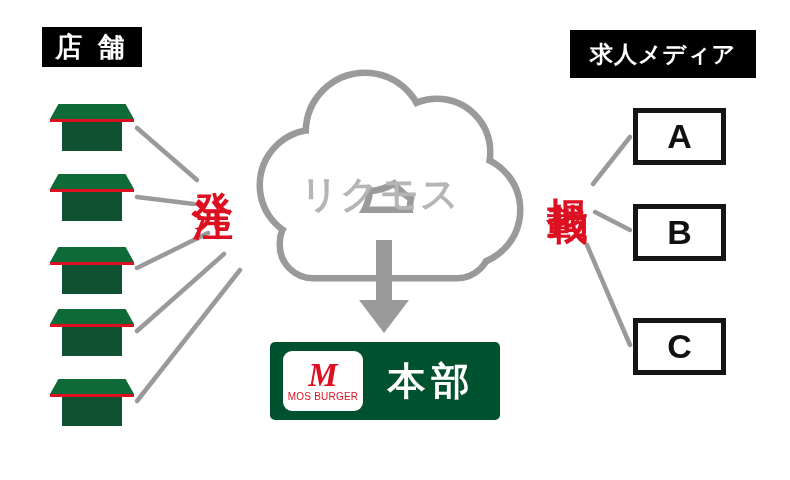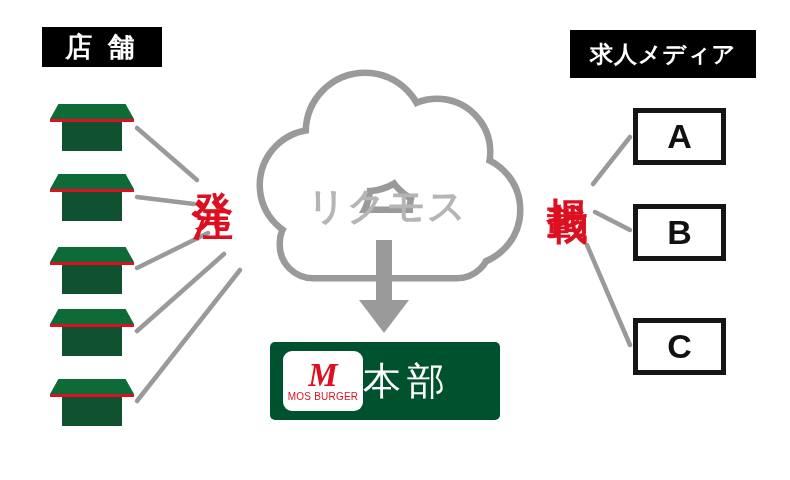--- a/index.html
+++ b/index.html
@@ -10,43 +10,43 @@
     overflow:hidden;
   }
   .canvas { position:relative; width:790px; height:480px; background:#fff; }
   .layer { position:absolute; inset:0; width:790px; height:480px; }
 
   
   .black-label {
     position:absolute; background:#000; color:#fff; font-weight:bold;
     display:flex; align-items:center; justify-content:center;
   }
-  #stores-label { left:42px; top:27px; width:120px; height:40px; font-size:27px; letter-spacing:4px; }
+  #stores-label { left:42px; top:27px; width:100px; height:40px; font-size:27px; letter-spacing:4px; }
   #media-label  { left:570px; top:30px; width:186px; height:48px; font-size:23px; letter-spacing:1px; }
 
   
   .store { position:absolute; left:50px; width:84px; height:48px; }
   .store .roof  { width:84px; height:15px; background:var(--store-green,#0e6b38);
                   clip-path:polygon(10% 0, 90% 0, 100% 100%, 0 100%); }
   .store .ridge { width:84px; height:3px; background:var(--accent-red,#dc1021); }
   .store .bodyp { width:60px; height:29px; background:var(--store-body-green,#0f5130); margin:0 auto; }
 
   
   .vtext {
     position:absolute; color:var(--accent-red,#dc1021); font-weight:bold;
     font-size:41px; writing-mode:vertical-rl; text-orientation:upright;
     line-height:1.05; letter-spacing:5px;
   }
   #order-label   { left:191px; top:159px; }
   #publish-label { left:546px; top:165px; }
 
   
   #cloud-label {
-    position:absolute; left:290px; top:169px; width:194px; text-align:center;
-    font-size:38px; font-weight:bold; color:var(--cloud-text-gray,#b5b5b5); letter-spacing:1px;margin-top:12px;
+    position:absolute; left:283px; top:169px; width:194px; text-align:center;
+    font-size:38px; font-weight:bold; color:var(--cloud-text-gray,#b5b5b5); letter-spacing:1px;
   }
 
   
   .media-box {
     position:absolute; left:633px; width:93px; height:57px; background:#fff;
     border:5px solid #151515; color:#111;
     display:flex; align-items:center; justify-content:center;
     font-size:34px; font-weight:bold;
   }
   #media-box-a { top:108px; }
@@ -61,21 +61,21 @@
   }
   #mos-logo {
     width:80px; height:60px; background:#fff; border-radius:9px; margin-left:13px;
     display:flex; flex-direction:column; align-items:center; justify-content:center;
   }
   #mos-logo .m {
     color:var(--accent-red,#dc1021); font-size:33px; font-weight:bold; font-style:italic;
     line-height:0.95; font-family:"Liberation Serif","DejaVu Serif",serif;
   }
   #mos-logo .brand { color:var(--accent-red,#dc1021); font-size:10px; font-weight:normal; letter-spacing:0.2px; white-space:nowrap; }
-  #hq-label { flex:1; color:#fff; font-size:38px; font-weight:normal; letter-spacing:6px; }
+  #hq-label { flex:1; text-align:center; color:#fff; font-size:38px; font-weight:bold; letter-spacing:6px; }
 
   
   .gline { stroke:var(--line-gray,#9a9a9a); stroke-width:4.5; stroke-linecap:round; fill:none; }
   .cloud-stroke { fill:#fff; stroke:var(--line-gray,#9a9a9a); stroke-width:13; }
   .cloud-fill   { fill:#fff; stroke:none; }
   .arrow { fill:var(--line-gray,#9a9a9a); }
 </style>
 </head>
 <body>
 

